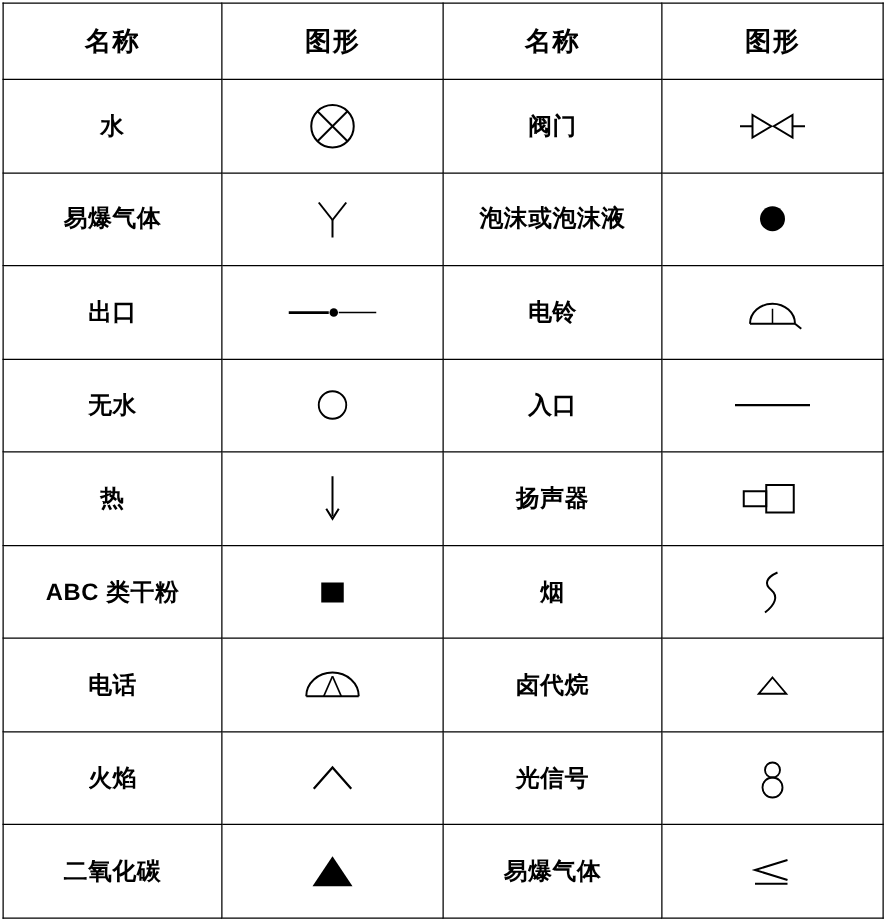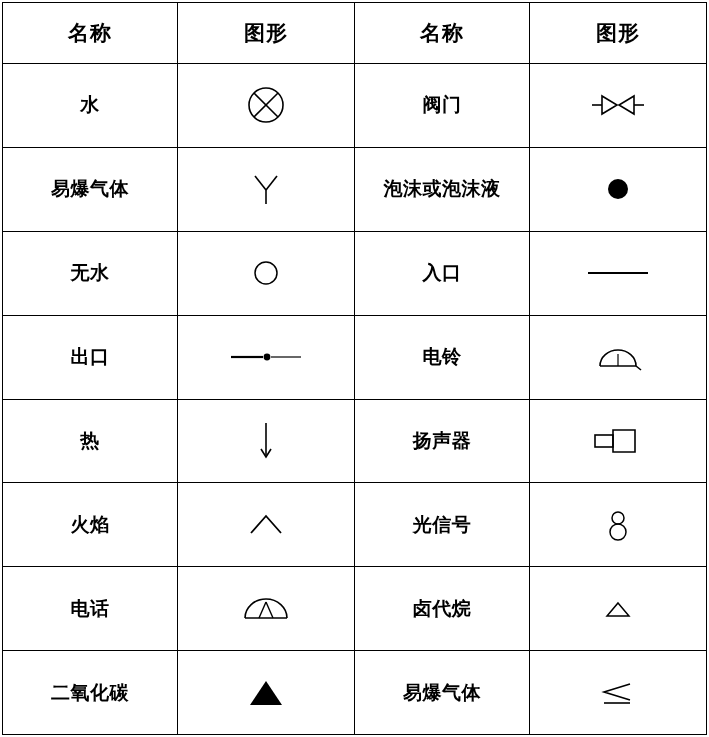--- a/index.html
+++ b/index.html
@@ -120,39 +120,20 @@
         <td class="sym-cell">
           <div class="sym-wrap">
             <svg width="30" height="30" viewBox="0 0 30 30">
               <circle cx="15" cy="15" r="10" fill="#000"></circle>
             </svg>
           </div>
         </td>
       </tr>
 
       <tr>
-        <td class="name-cell">无水</td>
-        <td class="sym-cell">
-          <div class="sym-wrap">
-            <svg width="32" height="32" viewBox="0 0 32 32">
-              <circle cx="16" cy="16" r="11" fill="none" stroke="#000" stroke-width="1.5"></circle>
-            </svg>
-          </div>
-        </td>
-        <td class="name-cell">入口</td>
-        <td class="sym-cell">
-          <div class="sym-wrap">
-            <svg width="64" height="16" viewBox="0 0 64 16">
-              <line x1="2" y1="8" x2="62" y2="8" stroke="#000" stroke-width="1.8"></line>
-            </svg>
-          </div>
-        </td>
-      </tr>
-
-      <tr>
         <td class="name-cell">出口</td>
         <td class="sym-cell">
           <div class="sym-wrap">
             <svg width="74" height="24" viewBox="0 0 74 24">
               <line x1="2" y1="12" x2="34" y2="12" stroke="#000" stroke-width="2.2"></line>
               <circle cx="38" cy="12" r="3.4" fill="#000"></circle>
               <line x1="42" y1="12" x2="72" y2="12" stroke="#000" stroke-width="1.2"></line>
             </svg>
           </div>
         </td>
@@ -162,20 +143,39 @@
             <svg width="52" height="34" viewBox="0 0 52 34">
               <path d="M8 26 A18 16 0 0 1 44 26" fill="none" stroke="#000" stroke-width="1.6"></path>
               <line x1="8" y1="26" x2="44" y2="26" stroke="#000" stroke-width="1.6"></line>
               <line x1="26" y1="14" x2="26" y2="26" stroke="#000" stroke-width="1.2"></line>
               <line x1="44" y1="26" x2="49" y2="30" stroke="#000" stroke-width="1.6"></line>
             </svg>
           </div>
         </td>
       </tr>
 
+      <tr>
+        <td class="name-cell">无水</td>
+        <td class="sym-cell">
+          <div class="sym-wrap">
+            <svg width="32" height="32" viewBox="0 0 32 32">
+              <circle cx="16" cy="16" r="11" fill="none" stroke="#000" stroke-width="1.5"></circle>
+            </svg>
+          </div>
+        </td>
+        <td class="name-cell">入口</td>
+        <td class="sym-cell">
+          <div class="sym-wrap">
+            <svg width="64" height="16" viewBox="0 0 64 16">
+              <line x1="2" y1="8" x2="62" y2="8" stroke="#000" stroke-width="1.8"></line>
+            </svg>
+          </div>
+        </td>
+      </tr>
+
 
       <tr>
         <td class="name-cell">热</td>
         <td class="sym-cell">
           <div class="sym-wrap">
             <svg width="24" height="44" viewBox="0 0 24 44">
               <line x1="12" y1="4" x2="12" y2="36" stroke="#000" stroke-width="1.6"></line>
               <polyline points="7,30 12,38 17,30" fill="none" stroke="#000" stroke-width="1.6"></polyline>
             </svg>
           </div>
@@ -184,36 +184,34 @@
         <td class="sym-cell">
           <div class="sym-wrap">
             <svg width="54" height="30" viewBox="0 0 54 30">
               <rect x="4" y="9" width="18" height="12" fill="none" stroke="#000" stroke-width="1.6"></rect>
               <polygon points="22,4 22,26 44,26 44,4" fill="none" stroke="#000" stroke-width="1.6"></polygon>
             </svg>
           </div>
         </td>
       </tr>
 
-
-      <tr>
-        <td class="name-cell">火焰</td>
-        <td class="sym-cell">
-          <div class="sym-wrap">
-            <svg width="44" height="30" viewBox="0 0 44 30">
-              <polyline points="7,23 22,6 37,23" fill="none" stroke="#000" stroke-width="1.8"></polyline>
-            </svg>
-          </div>
-        </td>
-        <td class="name-cell">光信号</td>
-        <td class="sym-cell">
-          <div class="sym-wrap">
-            <svg width="26" height="38" viewBox="0 0 26 38">
-              <circle cx="13" cy="12" r="6" fill="none" stroke="#000" stroke-width="1.5"></circle>
-              <circle cx="13" cy="26" r="8" fill="none" stroke="#000" stroke-width="1.5"></circle>
+      <tr>
+        <td class="name-cell">ABC 类干粉</td>
+        <td class="sym-cell">
+          <div class="sym-wrap">
+            <svg width="30" height="30" viewBox="0 0 30 30">
+              <rect x="6" y="7" width="18" height="16" fill="#000"></rect>
+            </svg>
+          </div>
+        </td>
+        <td class="name-cell">烟</td>
+        <td class="sym-cell">
+          <div class="sym-wrap">
+            <svg width="26" height="42" viewBox="0 0 26 42">
+              <path d="M17 5 C8 9 6 14 12 19 C18 24 15 31 7 37" fill="none" stroke="#000" stroke-width="1.6"></path>
             </svg>
           </div>
         </td>
       </tr>
 
       <tr>
         <td class="name-cell">电话</td>
         <td class="sym-cell">
           <div class="sym-wrap">
             <svg width="54" height="38" viewBox="0 0 54 38">
@@ -228,20 +226,40 @@
         <td class="sym-cell">
           <div class="sym-wrap">
             <svg width="34" height="26" viewBox="0 0 34 26">
               <polygon points="17,7 28,20 6,20" fill="none" stroke="#000" stroke-width="1.5"></polygon>
             </svg>
           </div>
         </td>
       </tr>
 
       <tr>
+        <td class="name-cell">火焰</td>
+        <td class="sym-cell">
+          <div class="sym-wrap">
+            <svg width="44" height="30" viewBox="0 0 44 30">
+              <polyline points="7,23 22,6 37,23" fill="none" stroke="#000" stroke-width="1.8"></polyline>
+            </svg>
+          </div>
+        </td>
+        <td class="name-cell">光信号</td>
+        <td class="sym-cell">
+          <div class="sym-wrap">
+            <svg width="26" height="38" viewBox="0 0 26 38">
+              <circle cx="13" cy="12" r="6" fill="none" stroke="#000" stroke-width="1.5"></circle>
+              <circle cx="13" cy="26" r="8" fill="none" stroke="#000" stroke-width="1.5"></circle>
+            </svg>
+          </div>
+        </td>
+      </tr>
+
+      <tr>
         <td class="name-cell">二氧化碳</td>
         <td class="sym-cell">
           <div class="sym-wrap">
             <svg width="42" height="34" viewBox="0 0 42 34">
               <polygon points="21,5 37,29 5,29" fill="#000"></polygon>
             </svg>
           </div>
         </td>
         <td class="name-cell">易爆气体</td>
         <td class="sym-cell">

